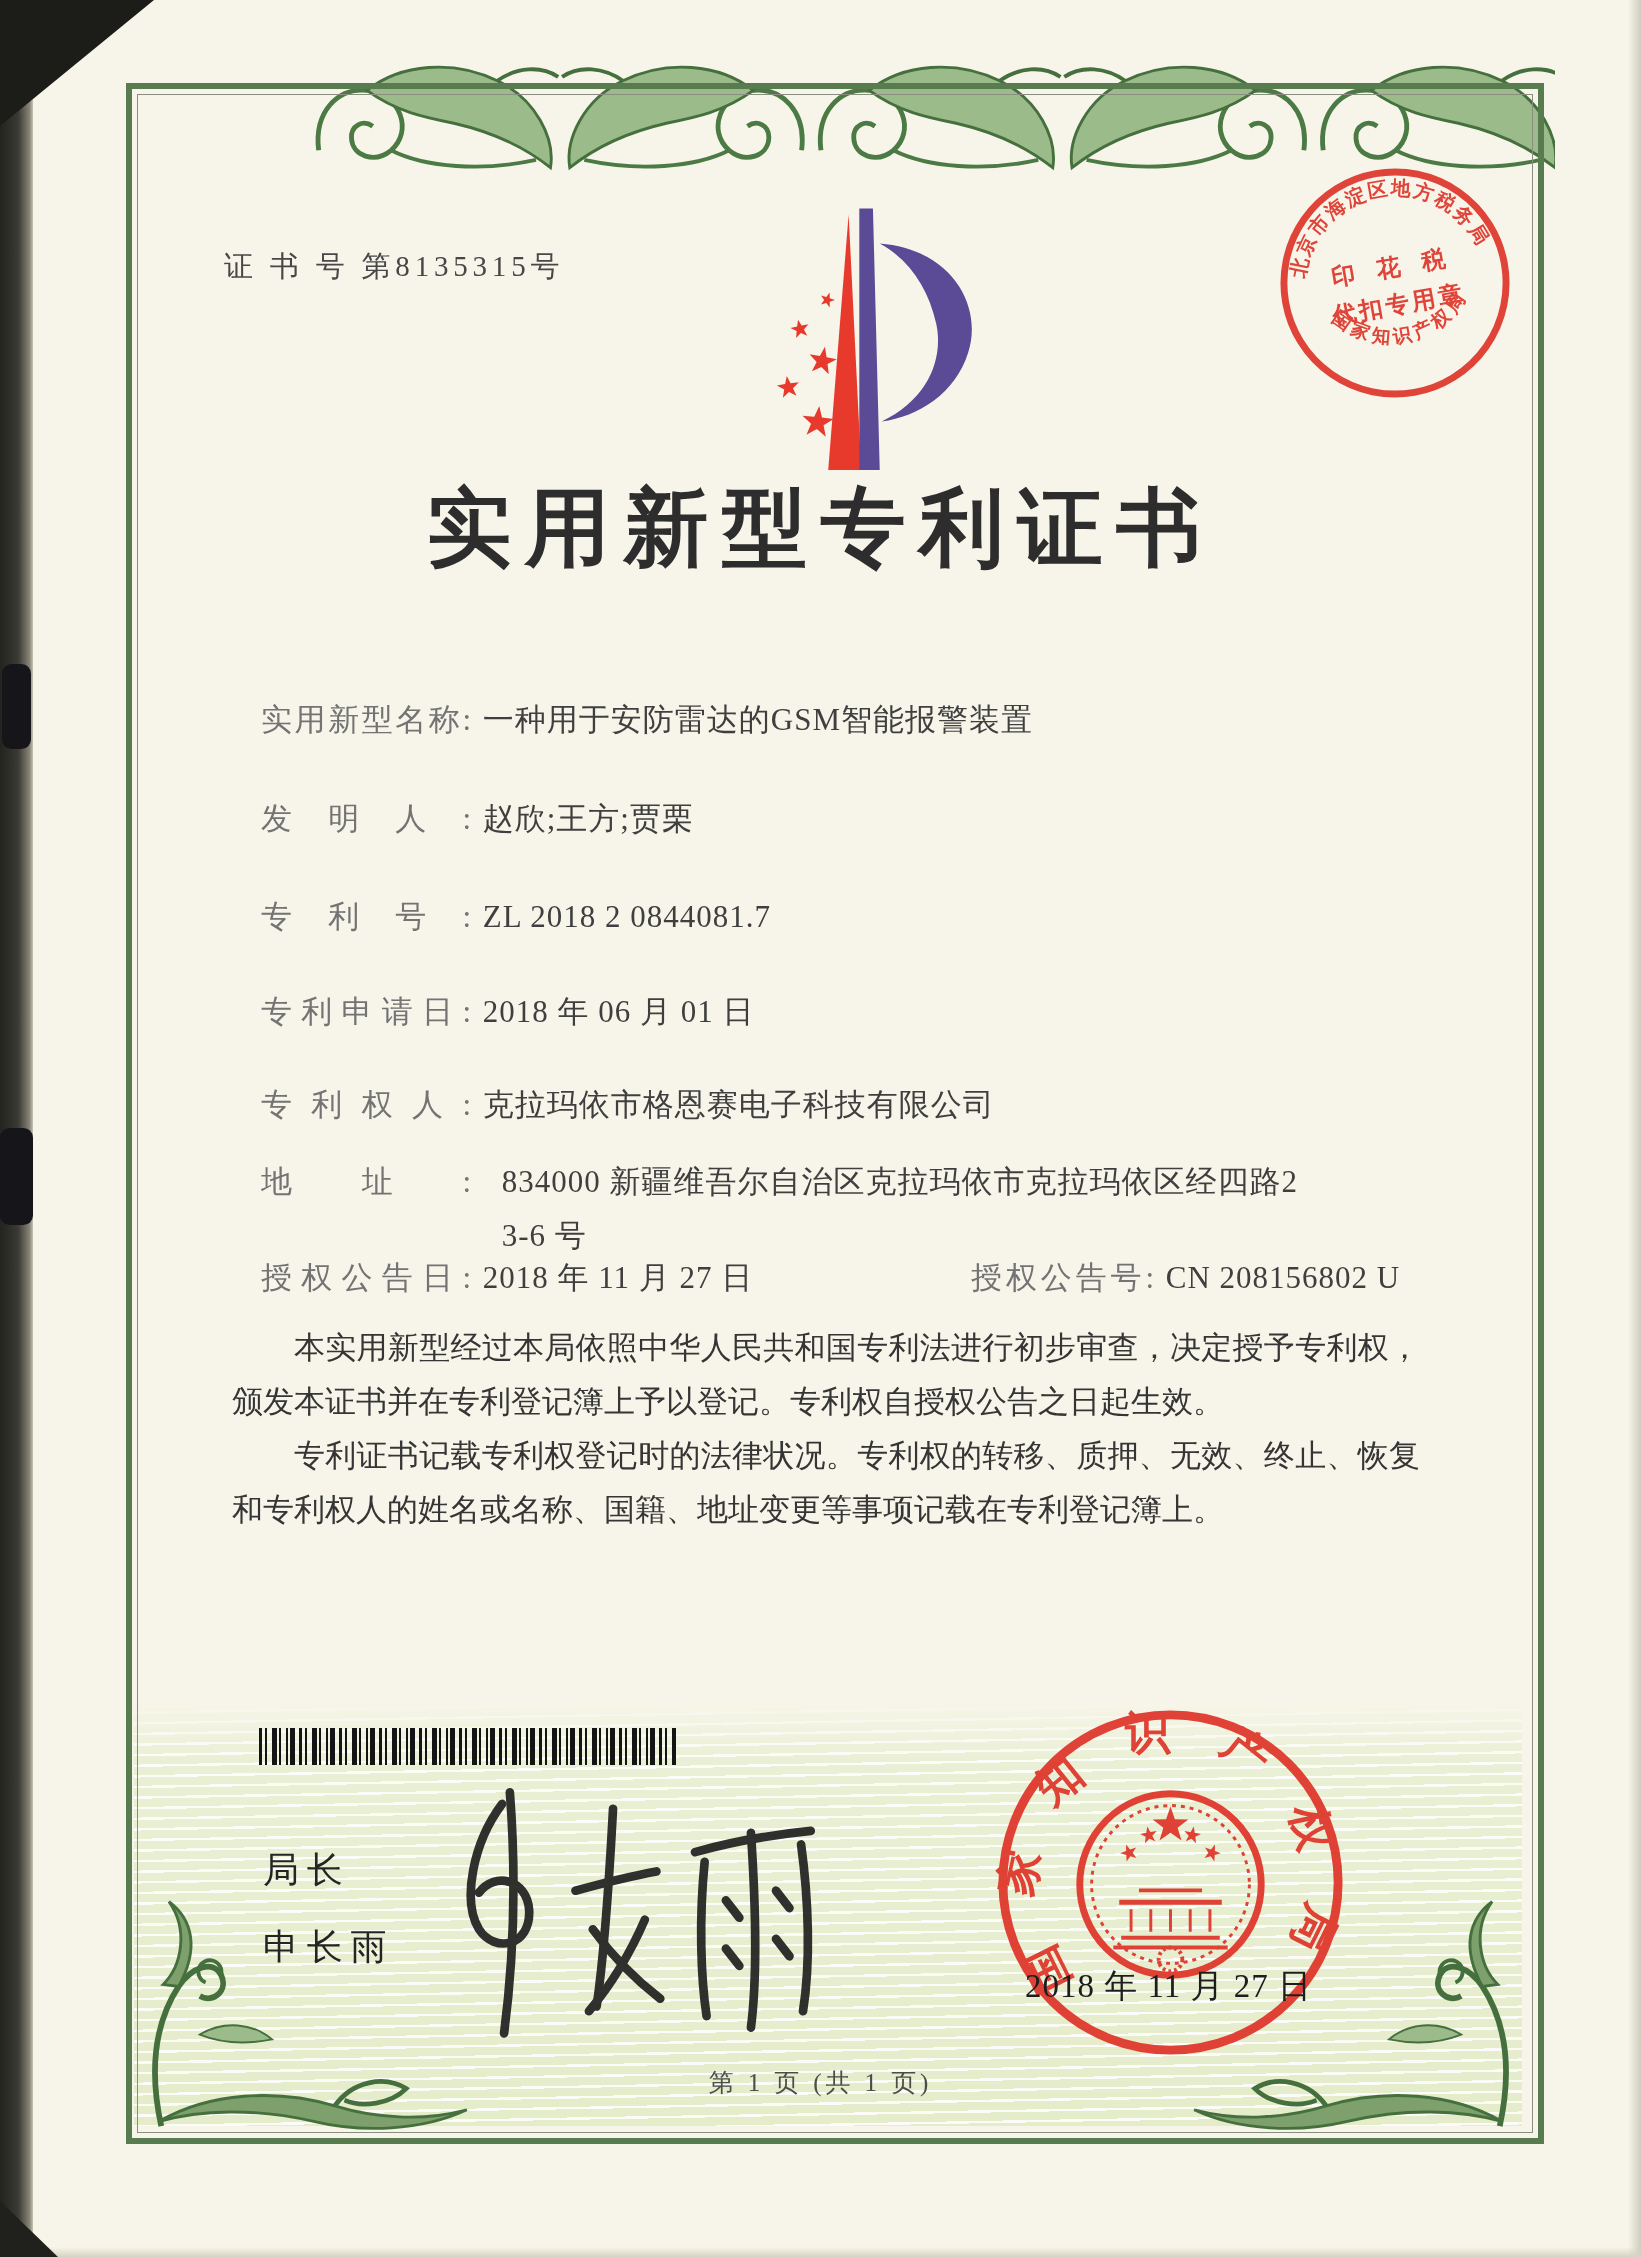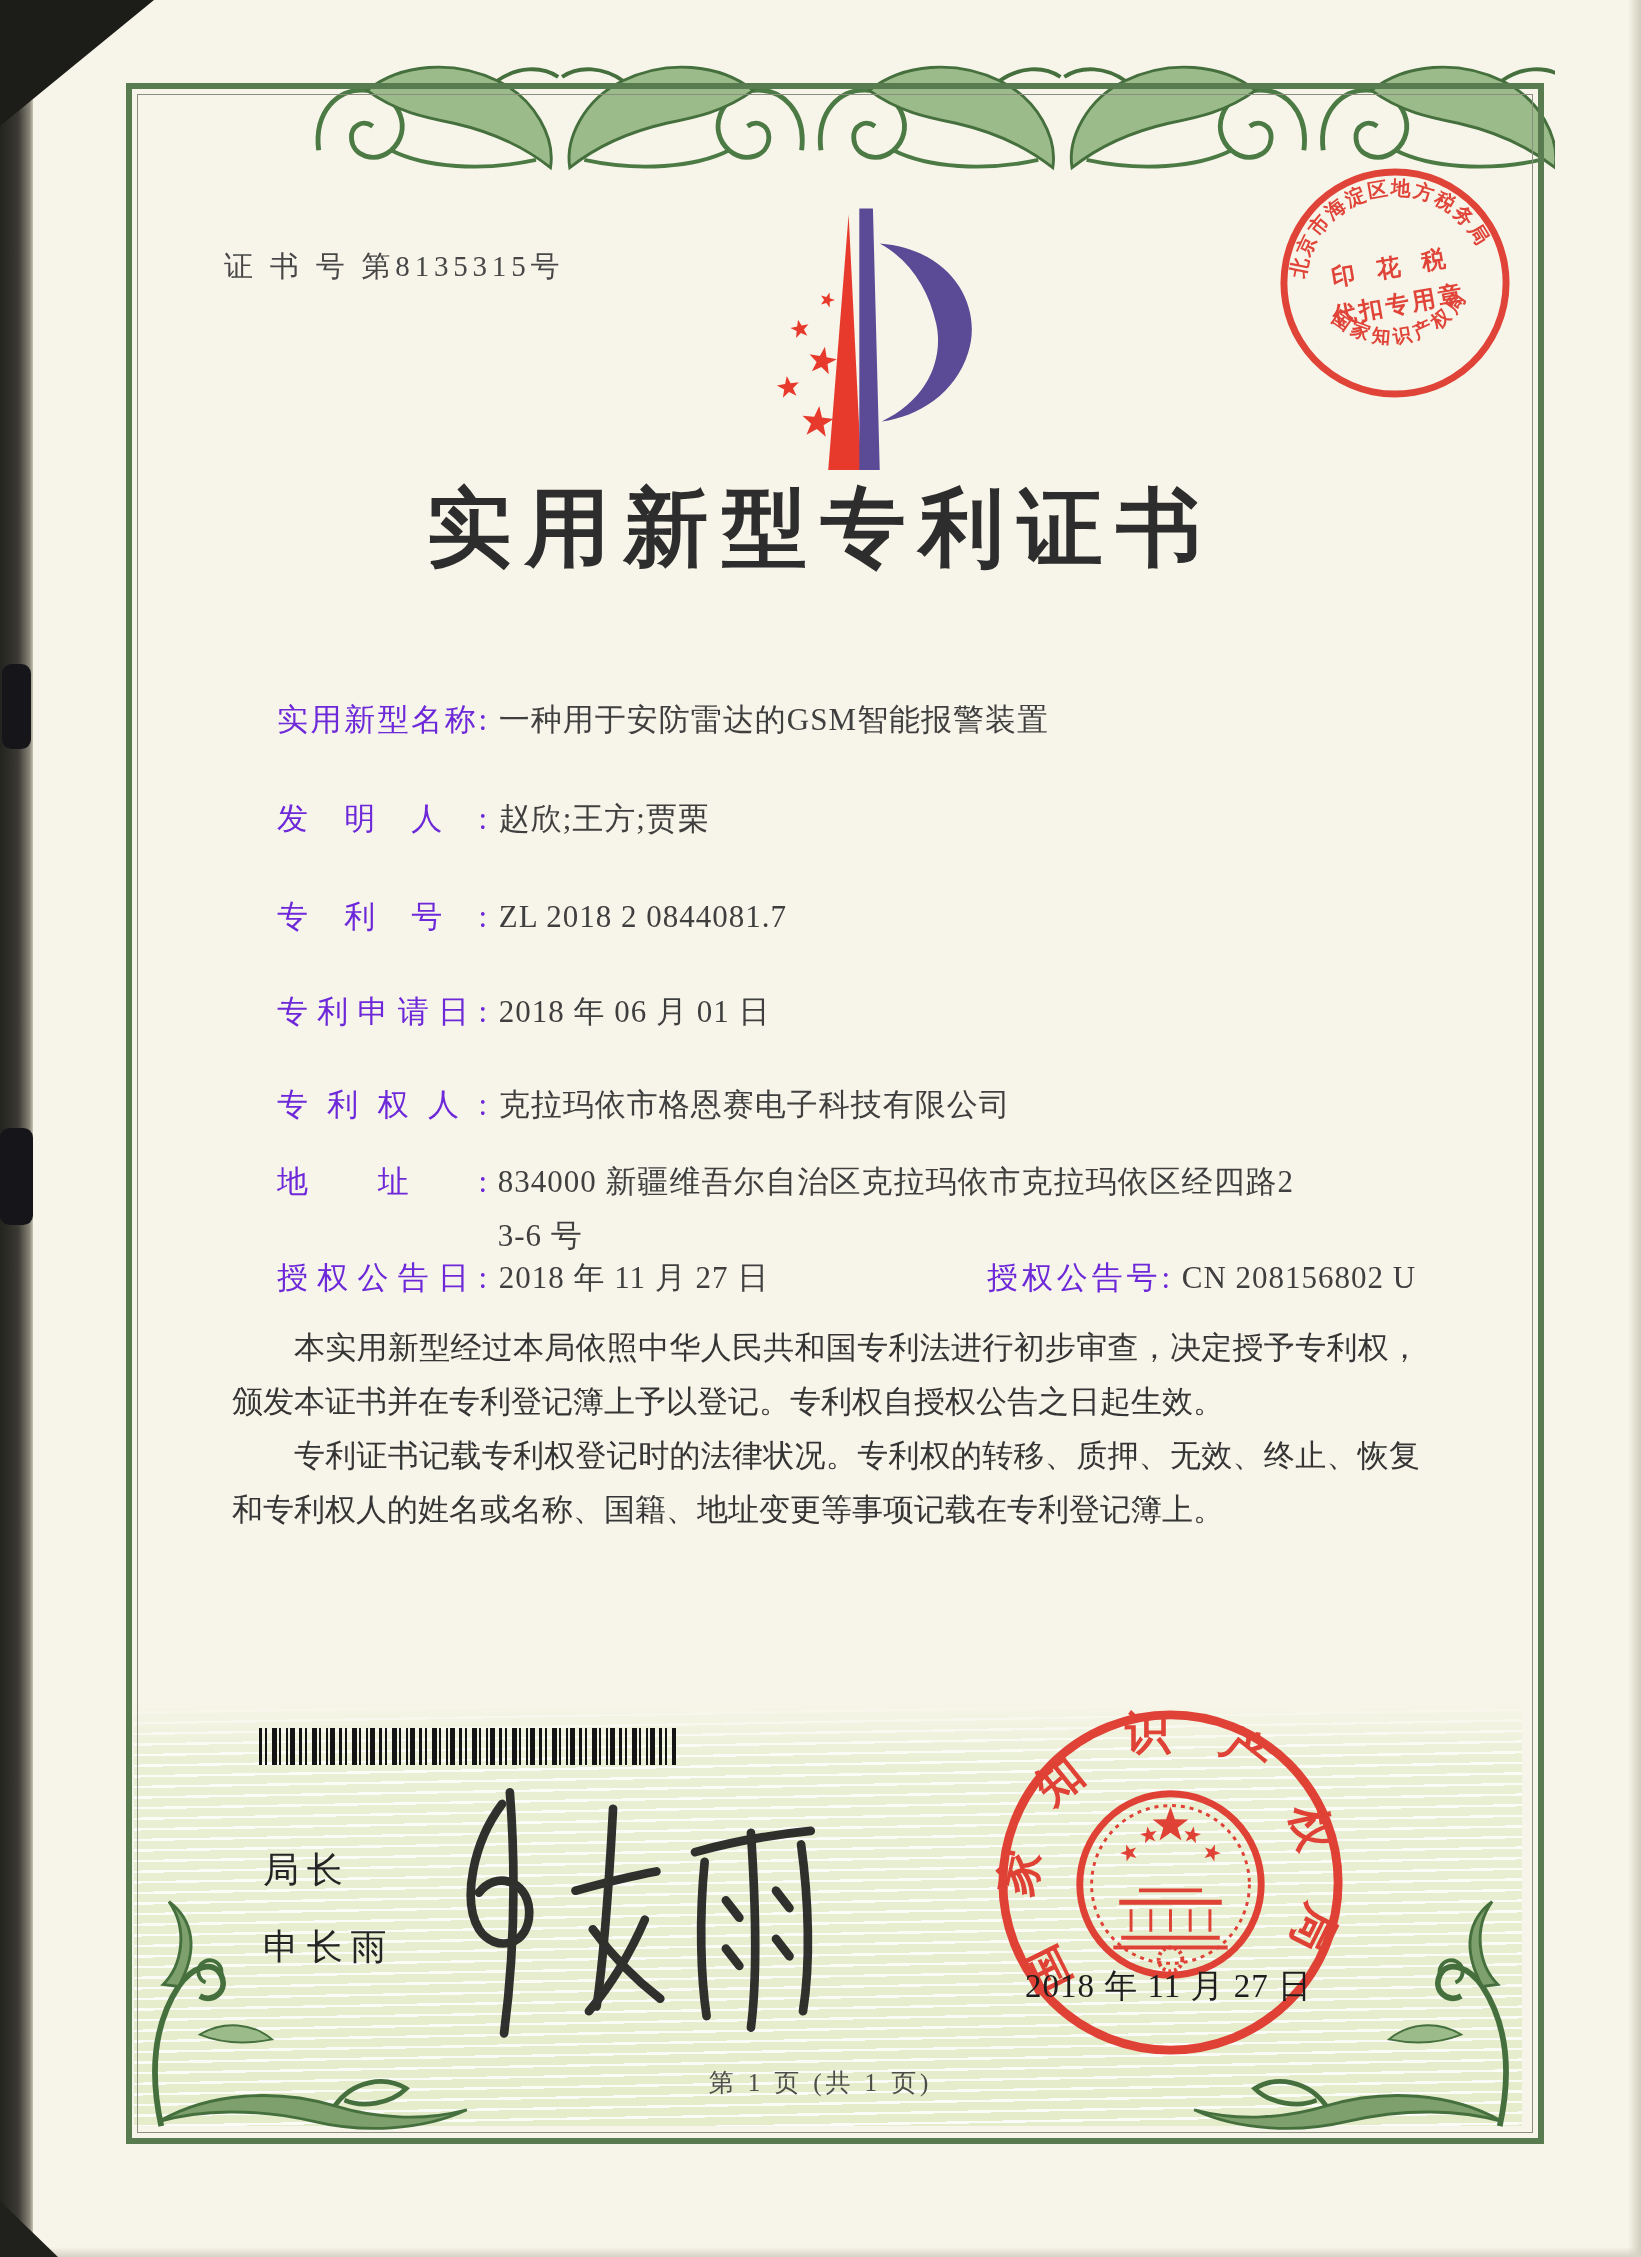--- a/index.html
+++ b/index.html
@@ -48,23 +48,23 @@
   .title{position:absolute;left:0;top:471px;width:1641px;text-align:center;
     font-size:85px;font-weight:bold;letter-spacing:13.5px;color:#2d2d2d;z-index:4;}
 
   
   .tax-stamp{position:absolute;left:1276px;top:164px;width:238px;height:238px;z-index:5;transform:rotate(-10deg);opacity:.92;}
   .cnipa-seal{position:absolute;left:993px;top:1705px;width:355px;height:355px;z-index:5;opacity:.93;}
   .seal-date{position:absolute;left:1025px;top:1964px;width:309px;font-size:33px;letter-spacing:1px;color:#1d1d1d;z-index:6;}
 
   
   .field-row{position:absolute;left:261px;font-size:31px;line-height:54px;color:#3f3f3f;z-index:4;}
-  .f-label{display:inline-block;width:210px;text-align:justify;text-align-last:justify;vertical-align:top;color:#6d28d9;margin-left:16px;}
+  .f-label{display:inline-block;width:210px;text-align:justify;text-align-last:justify;vertical-align:top;color:#737373;}
   .f-value{display:inline-block;margin-left:4px;vertical-align:top;letter-spacing:1px;}
-  .addr-lines{display:inline-block;margin-left:3px;vertical-align:top;letter-spacing:1px;max-width:927px;}
+  .addr-lines{display:inline-block;margin-left:23px;vertical-align:top;letter-spacing:1px;max-width:927px;}
   .row1{top:693px;} .row2{top:792px;} .row3{top:890px;} .row4{top:985px;}
   .row5{top:1078px;} .row6{top:1155px;} .row7{top:1251px;}
   .grant-right{position:absolute;left:971px;top:1251px;font-size:31px;line-height:54px;color:#3f3f3f;z-index:4;}
   .grant-right .f-label{width:183px;}
 
   
   .body-text{position:absolute;left:232px;top:1321px;width:1188px;font-size:31px;line-height:54px;
     text-align:justify;color:#353535;z-index:4;}
   .body-text p{margin:0;text-indent:2em;}
 

